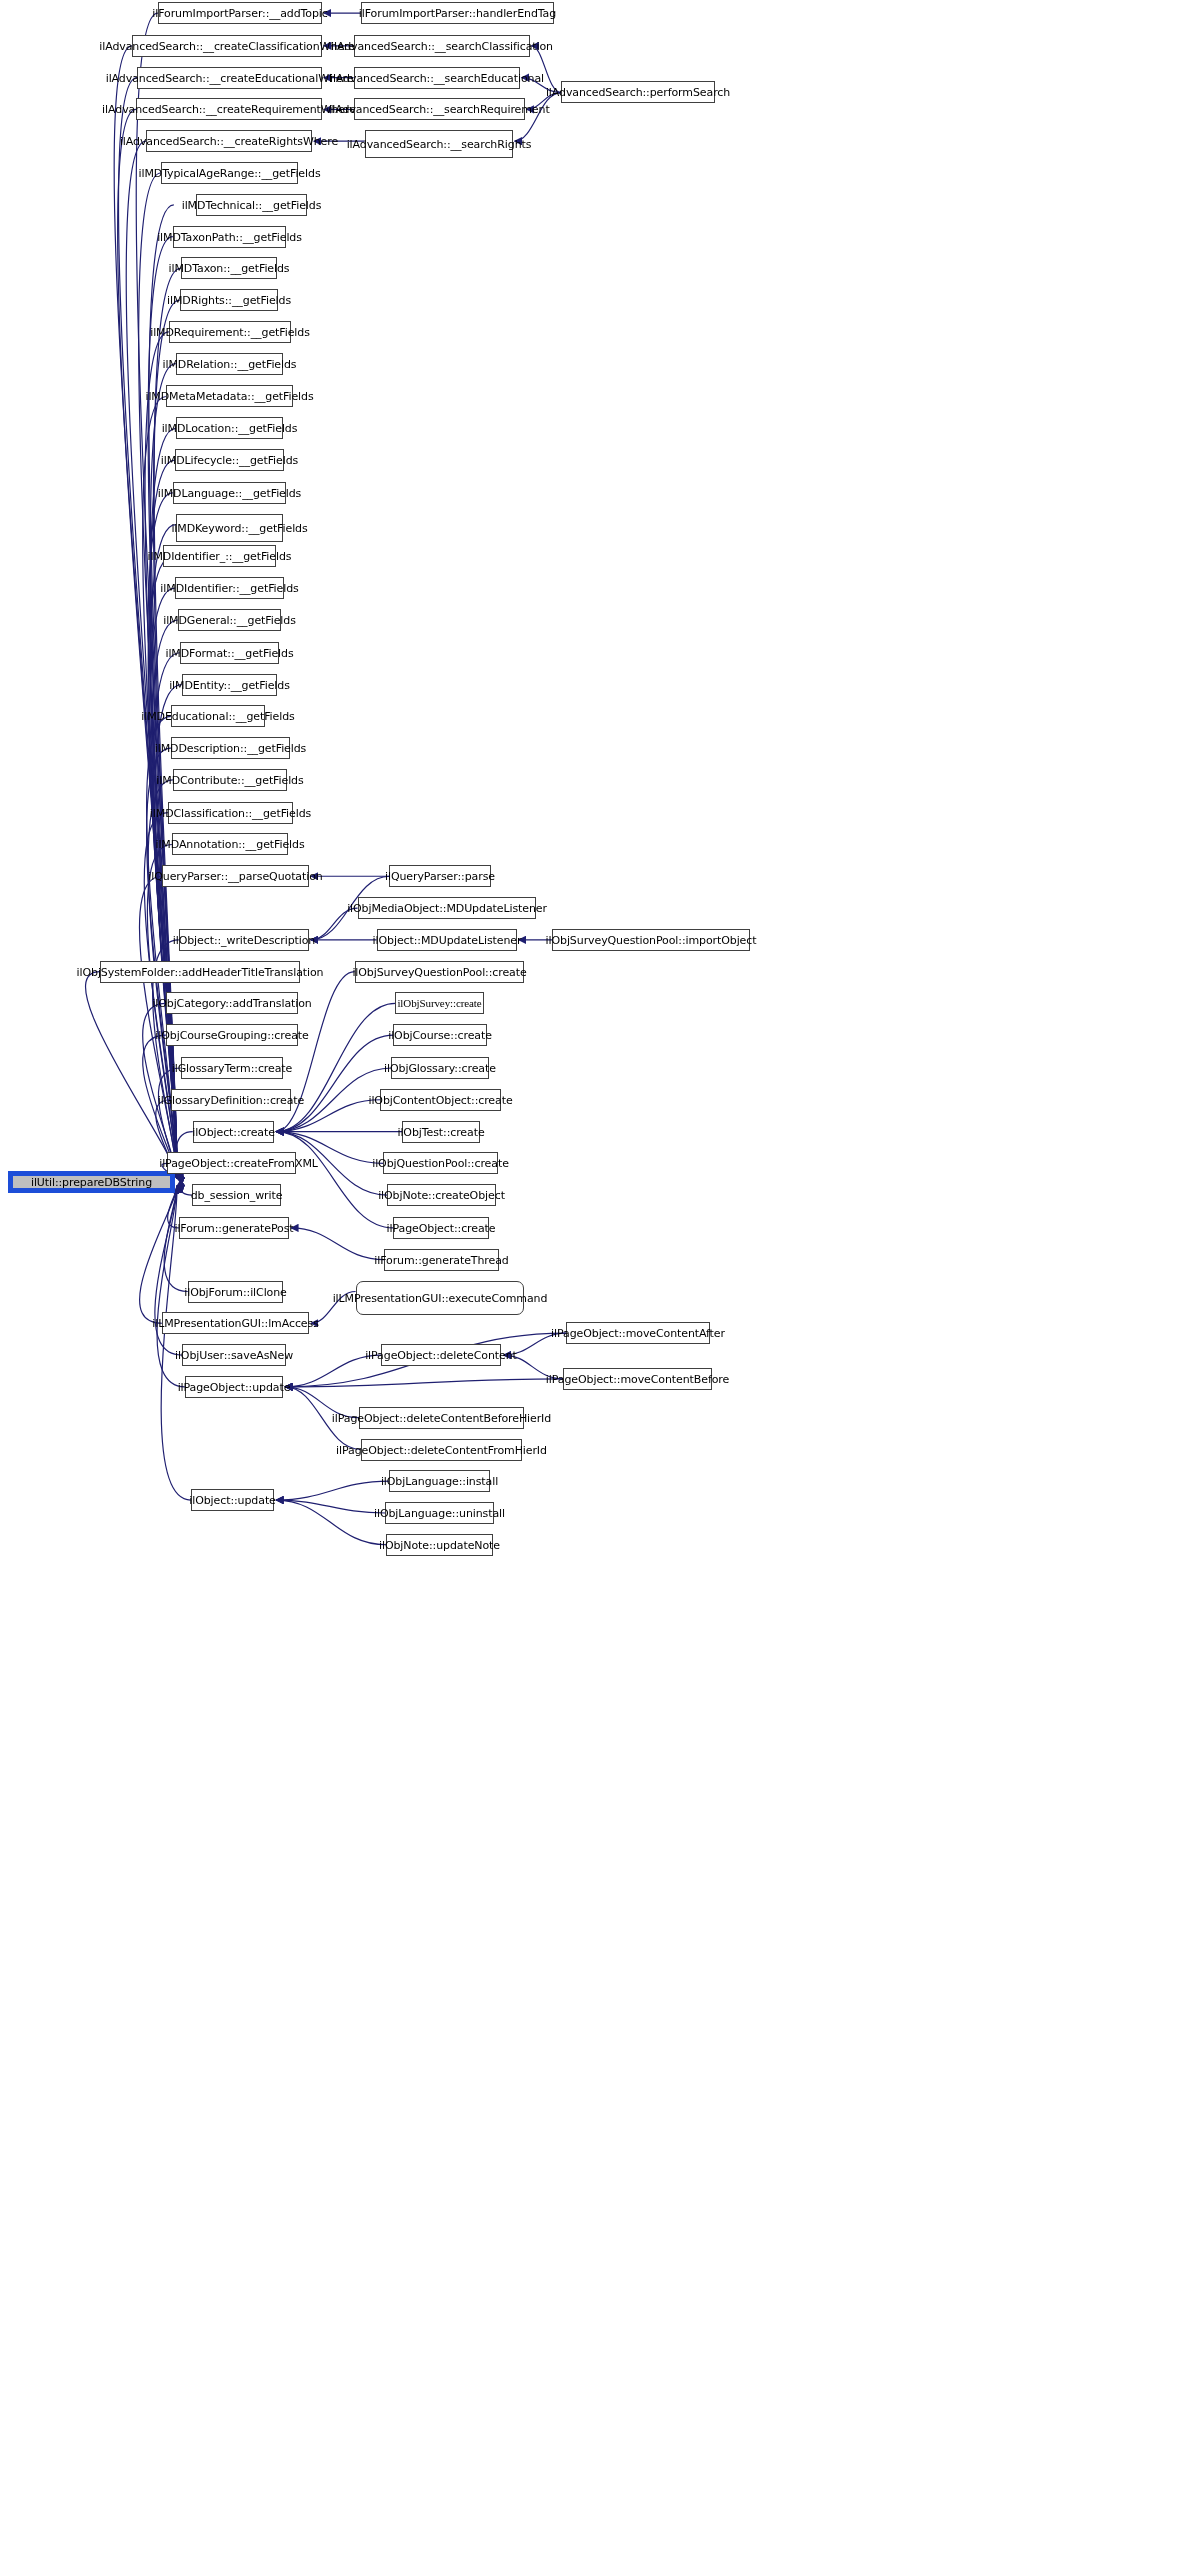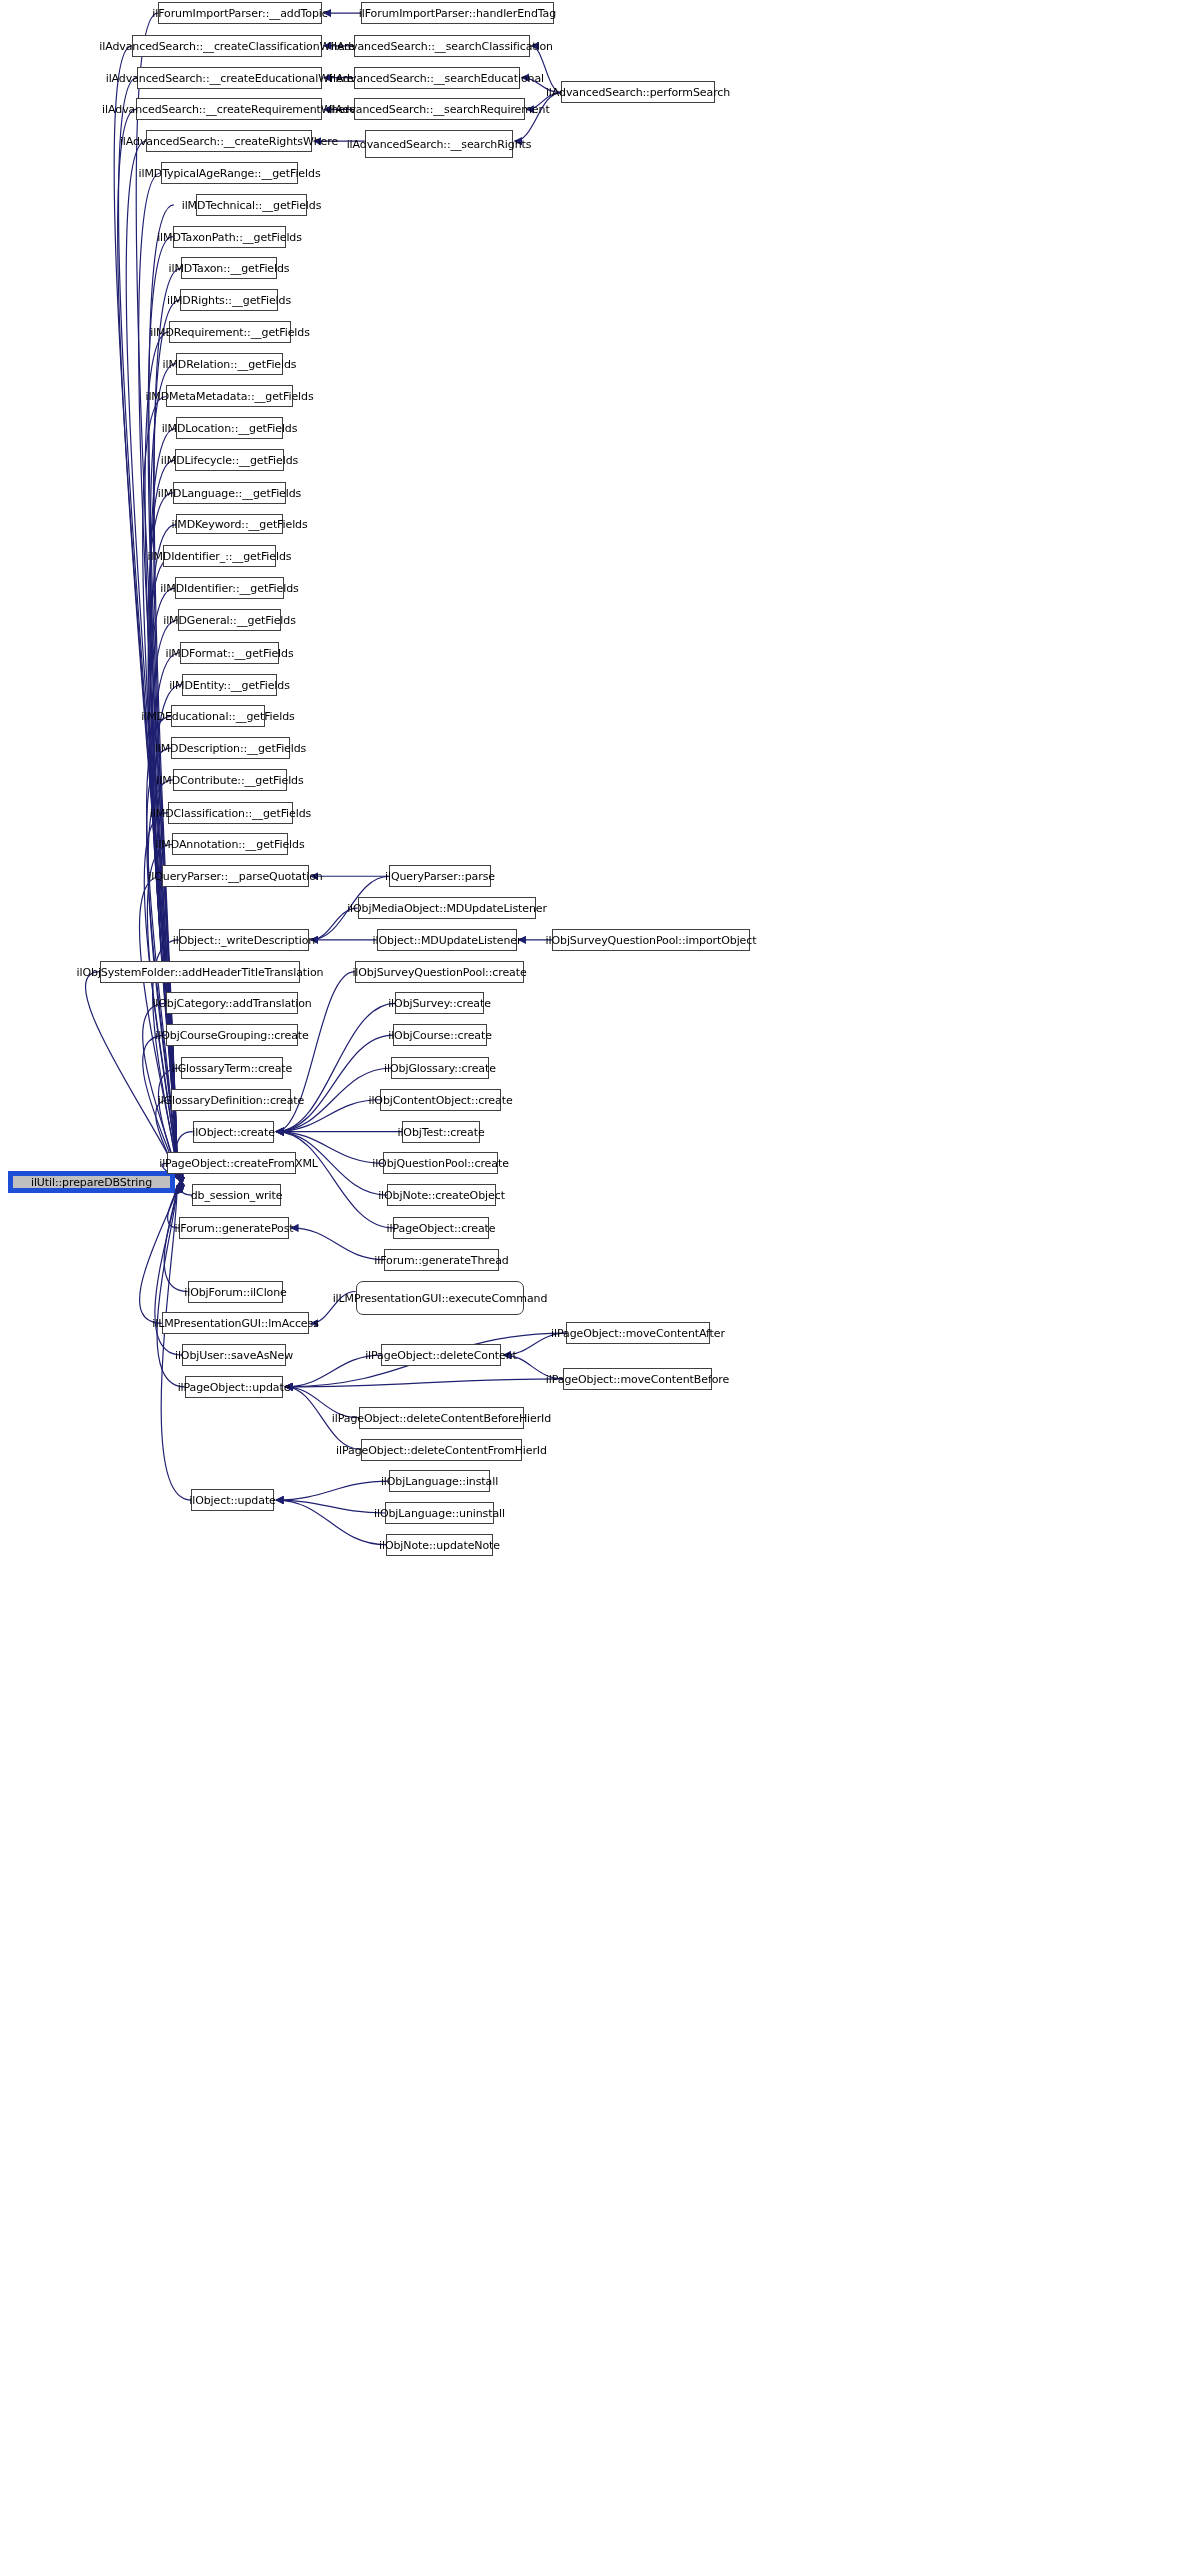--- a/index.html
+++ b/index.html
@@ -142,21 +142,21 @@
       <div class="node" style="left: 174px; top: 194px; width: 111px; height: 22px; margin-left: 22px;">ilMDTechnical::__getFields</div>
       <div class="node" style="left: 173px; top: 226px; width: 113px; height: 22px;">ilMDTaxonPath::__getFields</div>
       <div class="node" style="left: 181px; top: 257px; width: 96px; height: 22px;">ilMDTaxon::__getFields</div>
       <div class="node" style="left: 180px; top: 289px; width: 98px; height: 22px;">ilMDRights::__getFields</div>
       <div class="node" style="left: 169px; top: 321px; width: 122px; height: 22px;">ilMDRequirement::__getFields</div>
       <div class="node" style="left: 176px; top: 353px; width: 107px; height: 22px;">ilMDRelation::__getFields</div>
       <div class="node" style="left: 166px; top: 385px; width: 127px; height: 22px;">ilMDMetaMetadata::__getFields</div>
       <div class="node" style="left: 176px; top: 417px; width: 107px; height: 22px;">ilMDLocation::__getFields</div>
       <div class="node" style="left: 175px; top: 449px; width: 109px; height: 22px;">ilMDLifecycle::__getFields</div>
       <div class="node" style="left: 173px; top: 482px; width: 113px; height: 22px;">ilMDLanguage::__getFields</div>
-      <div class="node" style="left: 176px; top: 514px; width: 107px; height: 20px; padding-left: 20px;">ilMDKeyword::__getFields</div>
+      <div class="node" style="left: 176px; top: 514px; width: 107px; height: 28px; padding-left: 20px;">ilMDKeyword::__getFields</div>
       <div class="node" style="left: 163px; top: 545px; width: 113px; height: 22px;">ilMDIdentifier_::__getFields</div>
       <div class="node" style="left: 175px; top: 577px; width: 109px; height: 22px;">ilMDIdentifier::__getFields</div>
       <div class="node" style="left: 178px; top: 609px; width: 103px; height: 22px;">ilMDGeneral::__getFields</div>
       <div class="node" style="left: 180px; top: 642px; width: 99px; height: 22px;">ilMDFormat::__getFields</div>
       <div class="node" style="left: 182px; top: 674px; width: 95px; height: 22px;">ilMDEntity::__getFields</div>
       <div class="node" style="left: 171px; top: 705px; width: 94px; height: 22px; text-align: right;">ilMDEducational::__getFields</div>
       <div class="node" style="left: 171px; top: 737px; width: 119px; height: 22px;">ilMDDescription::__getFields</div>
       <div class="node" style="left: 173px; top: 769px; width: 114px; height: 22px;">ilMDContribute::__getFields</div>
       <div class="node" style="left: 168px; top: 802px; width: 125px; height: 22px;">ilMDClassification::__getFields</div>
       <div class="node" style="left: 172px; top: 833px; width: 116px; height: 22px;">ilMDAnnotation::__getFields</div>
@@ -169,21 +169,21 @@
       <div class="node" style="left: 100px; top: 961px; width: 200px; height: 22px;">ilObjSystemFolder::addHeaderTitleTranslation</div>
       <div class="node" style="left: 166px; top: 992px; width: 132px; height: 22px;">ilObjCategory::addTranslation</div>
       <div class="node" style="left: 166px; top: 1024px; width: 132px; height: 22px;">ilObjCourseGrouping::create</div>
       <div class="node" style="left: 181px; top: 1057px; width: 102px; height: 22px;">ilGlossaryTerm::create</div>
       <div class="node" style="left: 171px; top: 1089px; width: 120px; height: 22px;">ilGlossaryDefinition::create</div>
       <div class="node" style="left: 193px; top: 1121px; width: 81px; height: 22px;">ilObject::create</div>
       <div class="node" style="left: 167px; top: 1152px; width: 129px; height: 22px; padding-left: 14px;">ilPageObject::createFromXML</div>
       <div class="node" style="left: 192px; top: 1184px; width: 89px; height: 22px;">db_session_write</div>
       <div class="node" style="left: 179px; top: 1217px; width: 110px; height: 22px;">ilForum::generatePost</div>
       <div class="node" style="left: 355px; top: 961px; width: 169px; height: 22px;">ilObjSurveyQuestionPool::create</div>
-      <div class="node" style="left: 395px; top: 992px; width: 89px; height: 22px;">ilObjSurvey::create</div>
+      <div class="node" style="left: 395px; top: 992px; width: 89px; height: 22px; font-family: Liberation Serif, serif;">ilObjSurvey::create</div>
       <div class="node" style="left: 393px; top: 1024px; width: 94px; height: 22px;">ilObjCourse::create</div>
       <div class="node" style="left: 391px; top: 1057px; width: 98px; height: 22px;">ilObjGlossary::create</div>
       <div class="node" style="left: 380px; top: 1089px; width: 121px; height: 22px;">ilObjContentObject::create</div>
       <div class="node" style="left: 402px; top: 1121px; width: 78px; height: 22px;">ilObjTest::create</div>
       <div class="node" style="left: 383px; top: 1152px; width: 115px; height: 22px;">ilObjQuestionPool::create</div>
       <div class="node" style="left: 387px; top: 1184px; width: 109px; height: 22px;">ilObjNote::createObject</div>
       <div class="node" style="left: 393px; top: 1217px; width: 96px; height: 22px;">ilPageObject::create</div>
       <div class="node" style="left: 384px; top: 1249px; width: 115px; height: 22px;">ilForum::generateThread</div>
       <div class="node" style="left: 188px; top: 1281px; width: 95px; height: 22px;">ilObjForum::ilClone</div>
       <div class="node" style="left: 162px; top: 1312px; width: 147px; height: 22px;">ilLMPresentationGUI::lmAccess</div>

